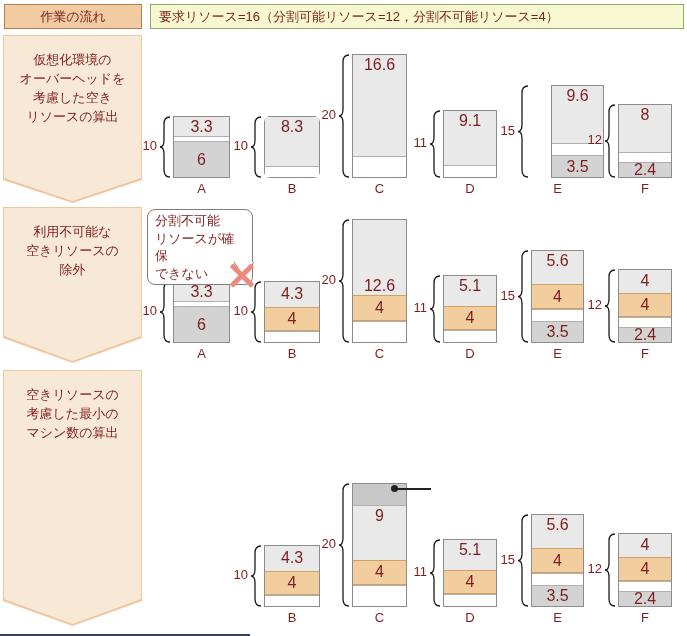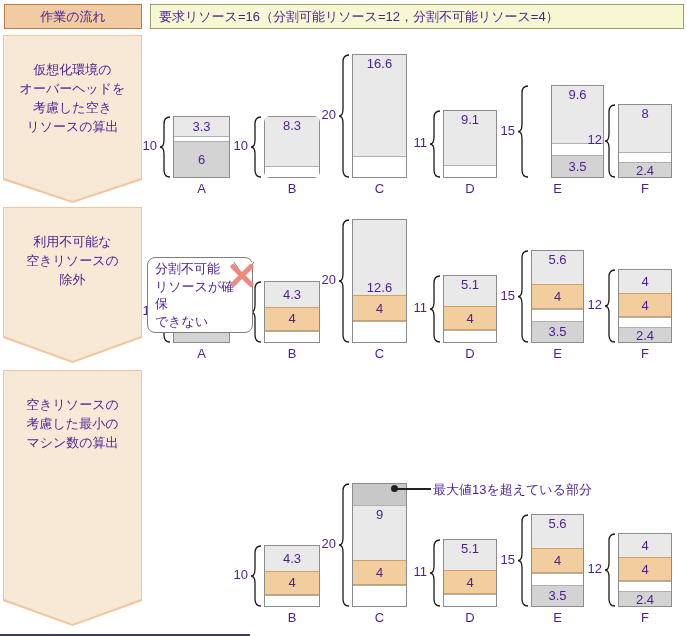--- a/index.html
+++ b/index.html
@@ -1,26 +1,26 @@
 <!DOCTYPE html>
 <html><head>
 <meta charset="utf-8">
 <style>
   html,body{margin:0;padding:0;background:#fff;}
   .canvas{position:relative;width:687px;height:636px;background:#fff;overflow:hidden;
-          font-family:"Liberation Sans","DejaVu Sans",sans-serif;color:#4c1d95;}
+          font-family:"Liberation Sans","DejaVu Sans",sans-serif;color:#7f1d1d;}
   .canvas *{box-sizing:border-box;}
 
   
   .flow-header{position:absolute;left:4px;top:4px;width:138px;height:25px;
     background:#f1cba2;border:1px solid #ba7e45;display:flex;align-items:center;justify-content:center;
     font-size:13px;}
   .chev{position:absolute;left:3px;width:139px;background:#eec7a0;}
   .chev .chev-in{position:absolute;left:1px;top:1px;right:1px;bottom:2px;background:#f8e8d6;
-    text-align:center;font-size:13px;line-height:19px;padding-top:24px;white-space:pre-line;}
+    text-align:center;font-size:13px;line-height:19px;padding-top:14px;white-space:pre-line;}
   .chev1{top:35px;height:168px;clip-path:polygon(0 0,100% 0,100% calc(100% - 23px),50% 100%,0 calc(100% - 23px));}
   .chev1 .chev-in{clip-path:polygon(0 0,100% 0,100% calc(100% - 23px),50% 100%,0 calc(100% - 23px));}
   .chev2{top:207px;height:156px;clip-path:polygon(0 0,100% 0,100% calc(100% - 25px),50% 100%,0 calc(100% - 25px));}
   .chev2 .chev-in{clip-path:polygon(0 0,100% 0,100% calc(100% - 25px),50% 100%,0 calc(100% - 25px));}
   .chev3{top:370px;height:256px;clip-path:polygon(0 0,100% 0,100% calc(100% - 25px),50% 100%,0 calc(100% - 25px));}
   .chev3 .chev-in{clip-path:polygon(0 0,100% 0,100% calc(100% - 25px),50% 100%,0 calc(100% - 25px));}
 
   
   .req-note{position:absolute;left:150px;top:4px;width:534px;height:25px;background:#f7f7d2;
     border:1px solid #9aa06e;display:flex;align-items:center;padding:0 8px;font-size:13px;}
@@ -30,27 +30,27 @@
   
   .bar-box{position:absolute;border:1px solid #8c8c8c;display:flex;flex-direction:column;background:#fff;}
   .seg{display:flex;align-items:center;justify-content:center;overflow:hidden;}
   .seg+.seg{border-top:1px solid #b0b0b0;}
   .seg.top-label{align-items:flex-start;padding-top:1px;}
   .seg.light{background:#e9e9e9;}
   .seg.gray{background:#d3d3d3;}
   .seg.dark{background:#c8c8c8;}
   .seg.white{background:#fff;}
   .seg.orange{background:#f2cd9e;border-top:1px solid #d0a066 !important;border-bottom:1px solid #d0a066;}
-  .seg-label{font-size:13px;}
+  .seg-label{font-size:16px;}
   .brace-num{position:absolute;width:28px;text-align:right;font-size:13px;}
   .bar-letter{position:absolute;text-align:center;font-size:13px;}
 
   
   .callout{position:absolute;left:147px;top:209px;width:106px;background:#fff;border:1px solid #7f7f7f;
-    border-radius:8px;font-size:13px;line-height:17.5px;padding:2px 7px;white-space:pre-line;z-index:3;margin-top:48px;}
+    border-radius:8px;font-size:13px;line-height:17.5px;padding:2px 7px;white-space:pre-line;z-index:3;}
   .tail{position:absolute;left:232px;top:262px;z-index:4;}
   .xmark{position:absolute;left:228px;top:261px;width:28px;height:28px;z-index:5;}
   .xmark .arm{position:absolute;left:-1px;top:11.5px;width:30px;height:5px;background:#ed8a7e;border-radius:1.5px;}
   .xmark .a1{transform:rotate(45deg);}
   .xmark .a2{transform:rotate(-45deg);}
 
   
   .ann-dot{position:absolute;left:391px;top:485px;width:7px;height:7px;border-radius:50%;background:#222;}
   .ann-line{position:absolute;left:394px;top:488px;width:37px;height:2px;background:#222;}
   .ann-text{position:absolute;left:433px;top:481px;font-size:13px;}
@@ -340,16 +340,15 @@
     <path d="M2 0 L11 14 L22 0 Z" fill="#ffffff"></path>
     <path d="M2 0 L11 14 L22 0" fill="none" stroke="#7f7f7f" stroke-width="1"></path>
   </svg>
   <div class="xmark">
     <div class="arm a1"></div>
     <div class="arm a2"></div>
   </div>
 
   <div class="ann-dot"></div>
   <div class="ann-line"></div>
-  <div class="ann-text">最大値13を超えている部分</div>
 
   <div class="bottom-strip"></div>
 </div>
 
 </body></html>

